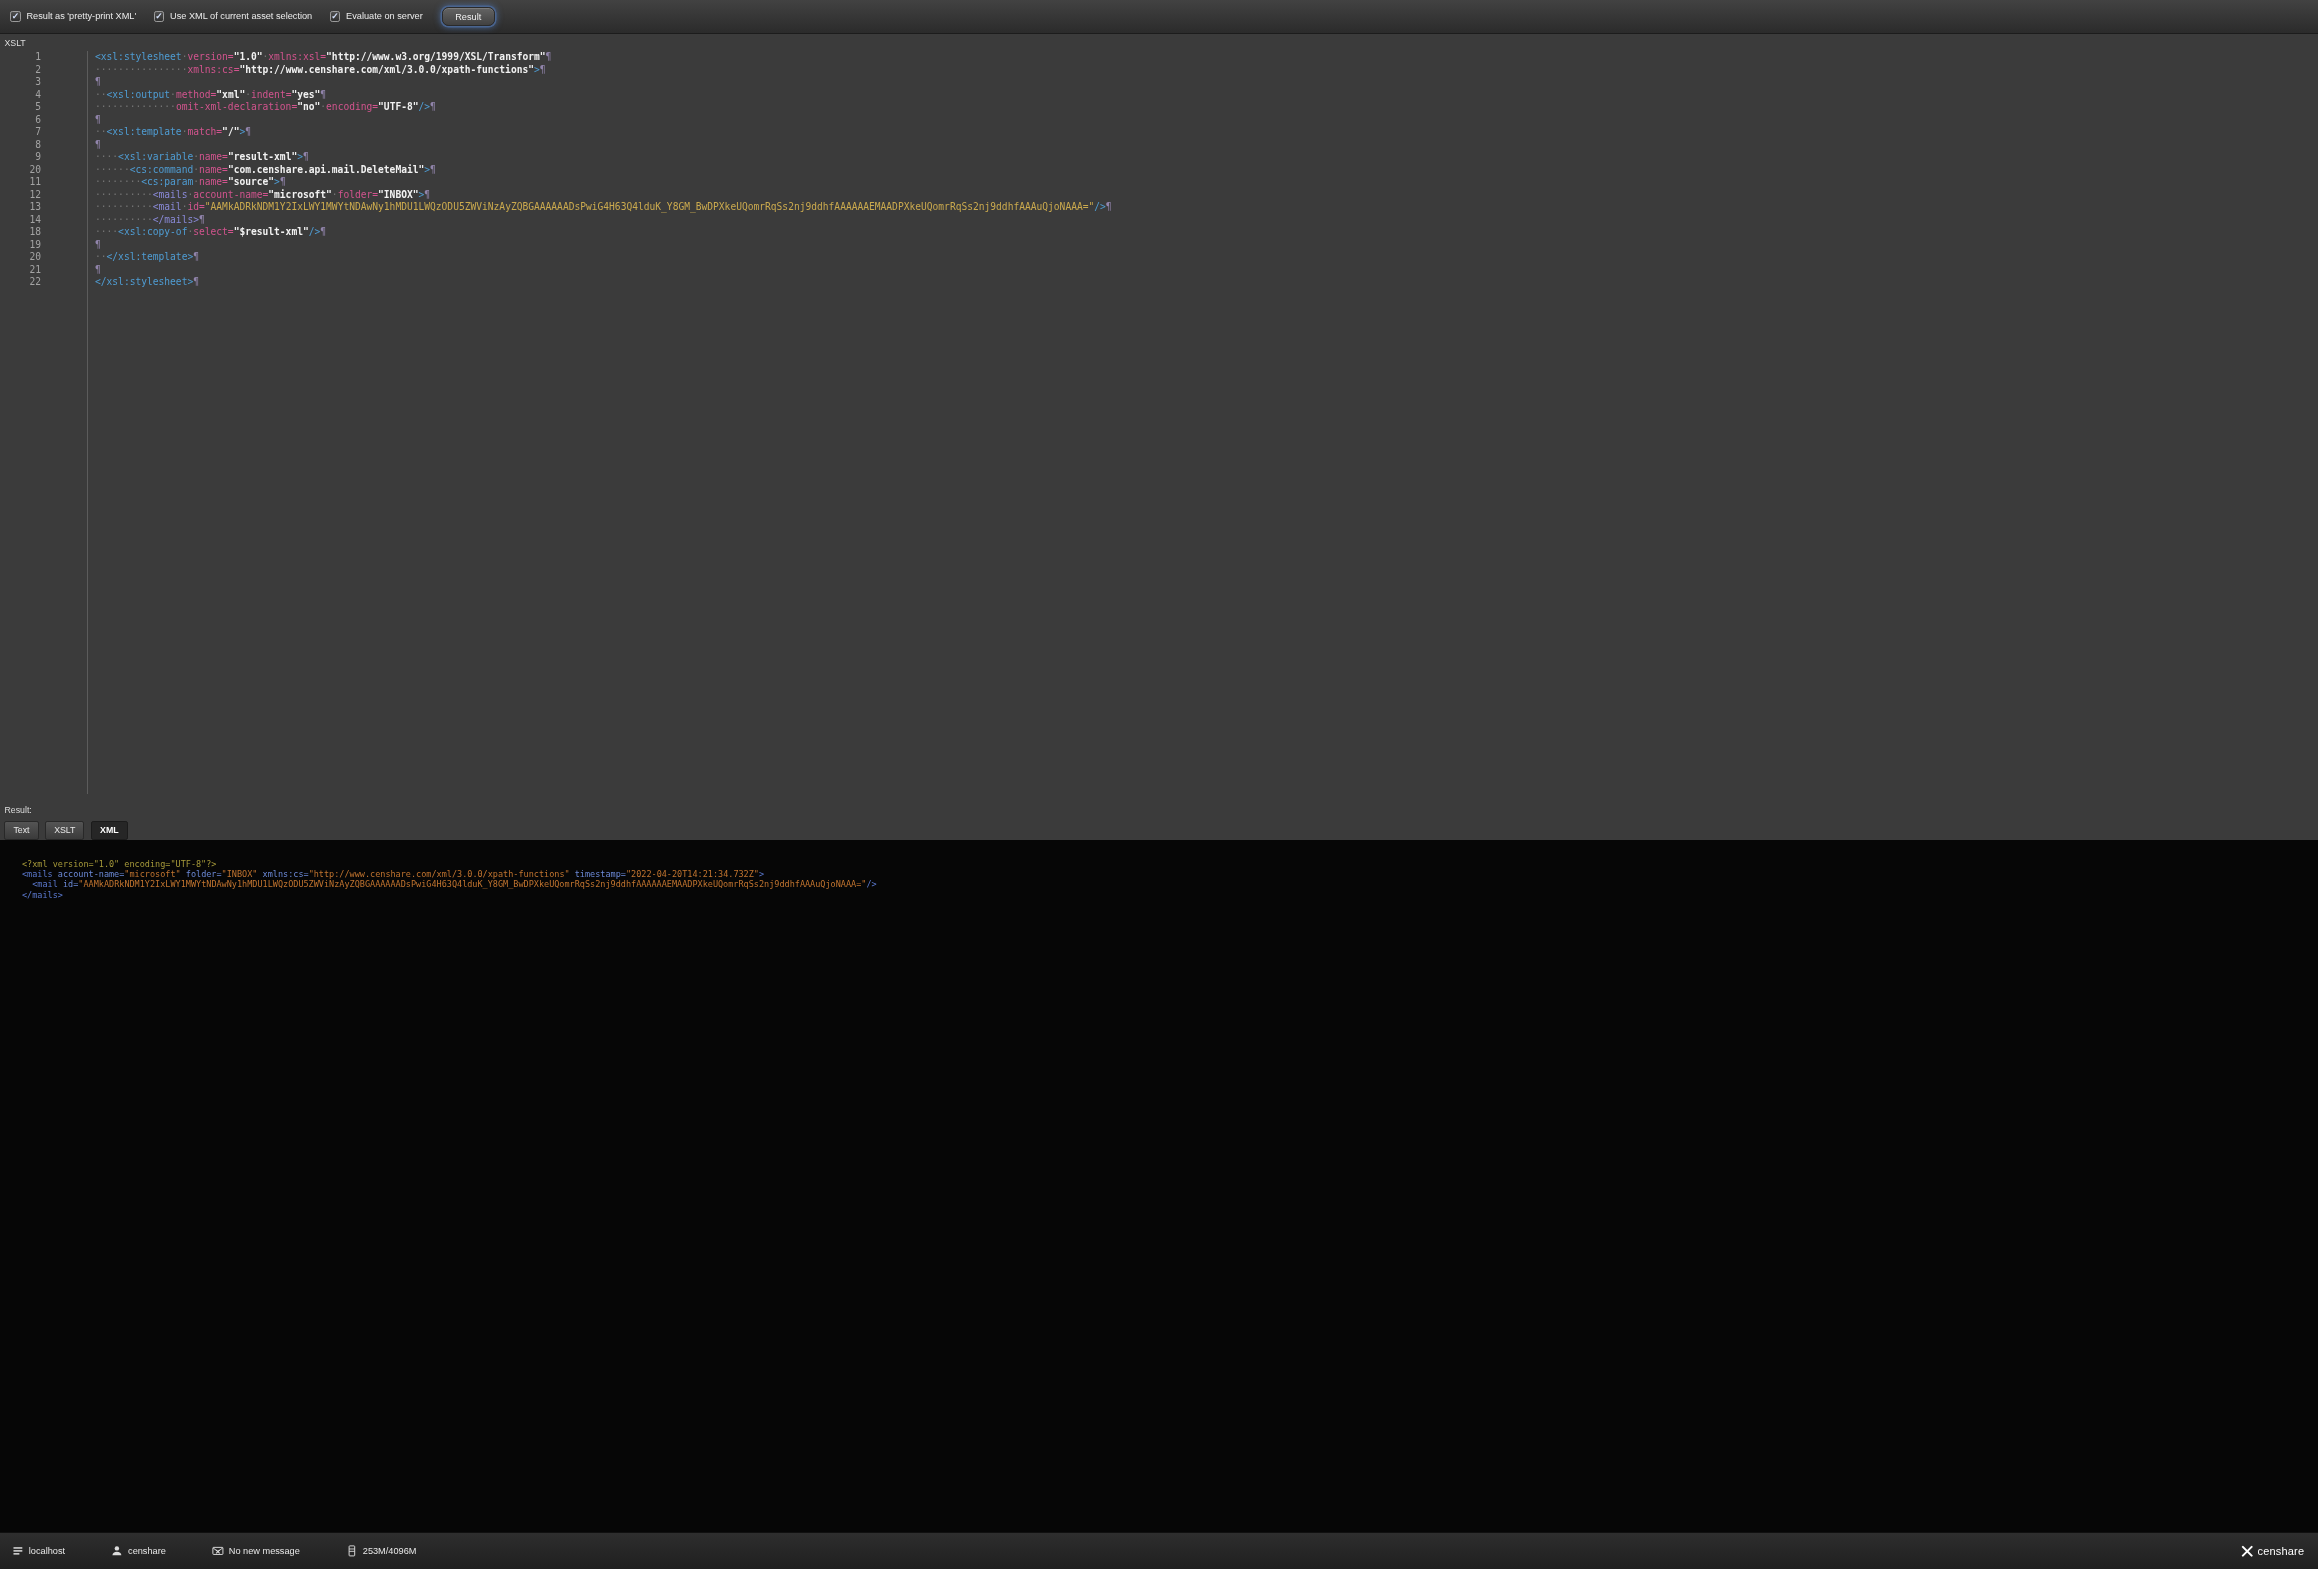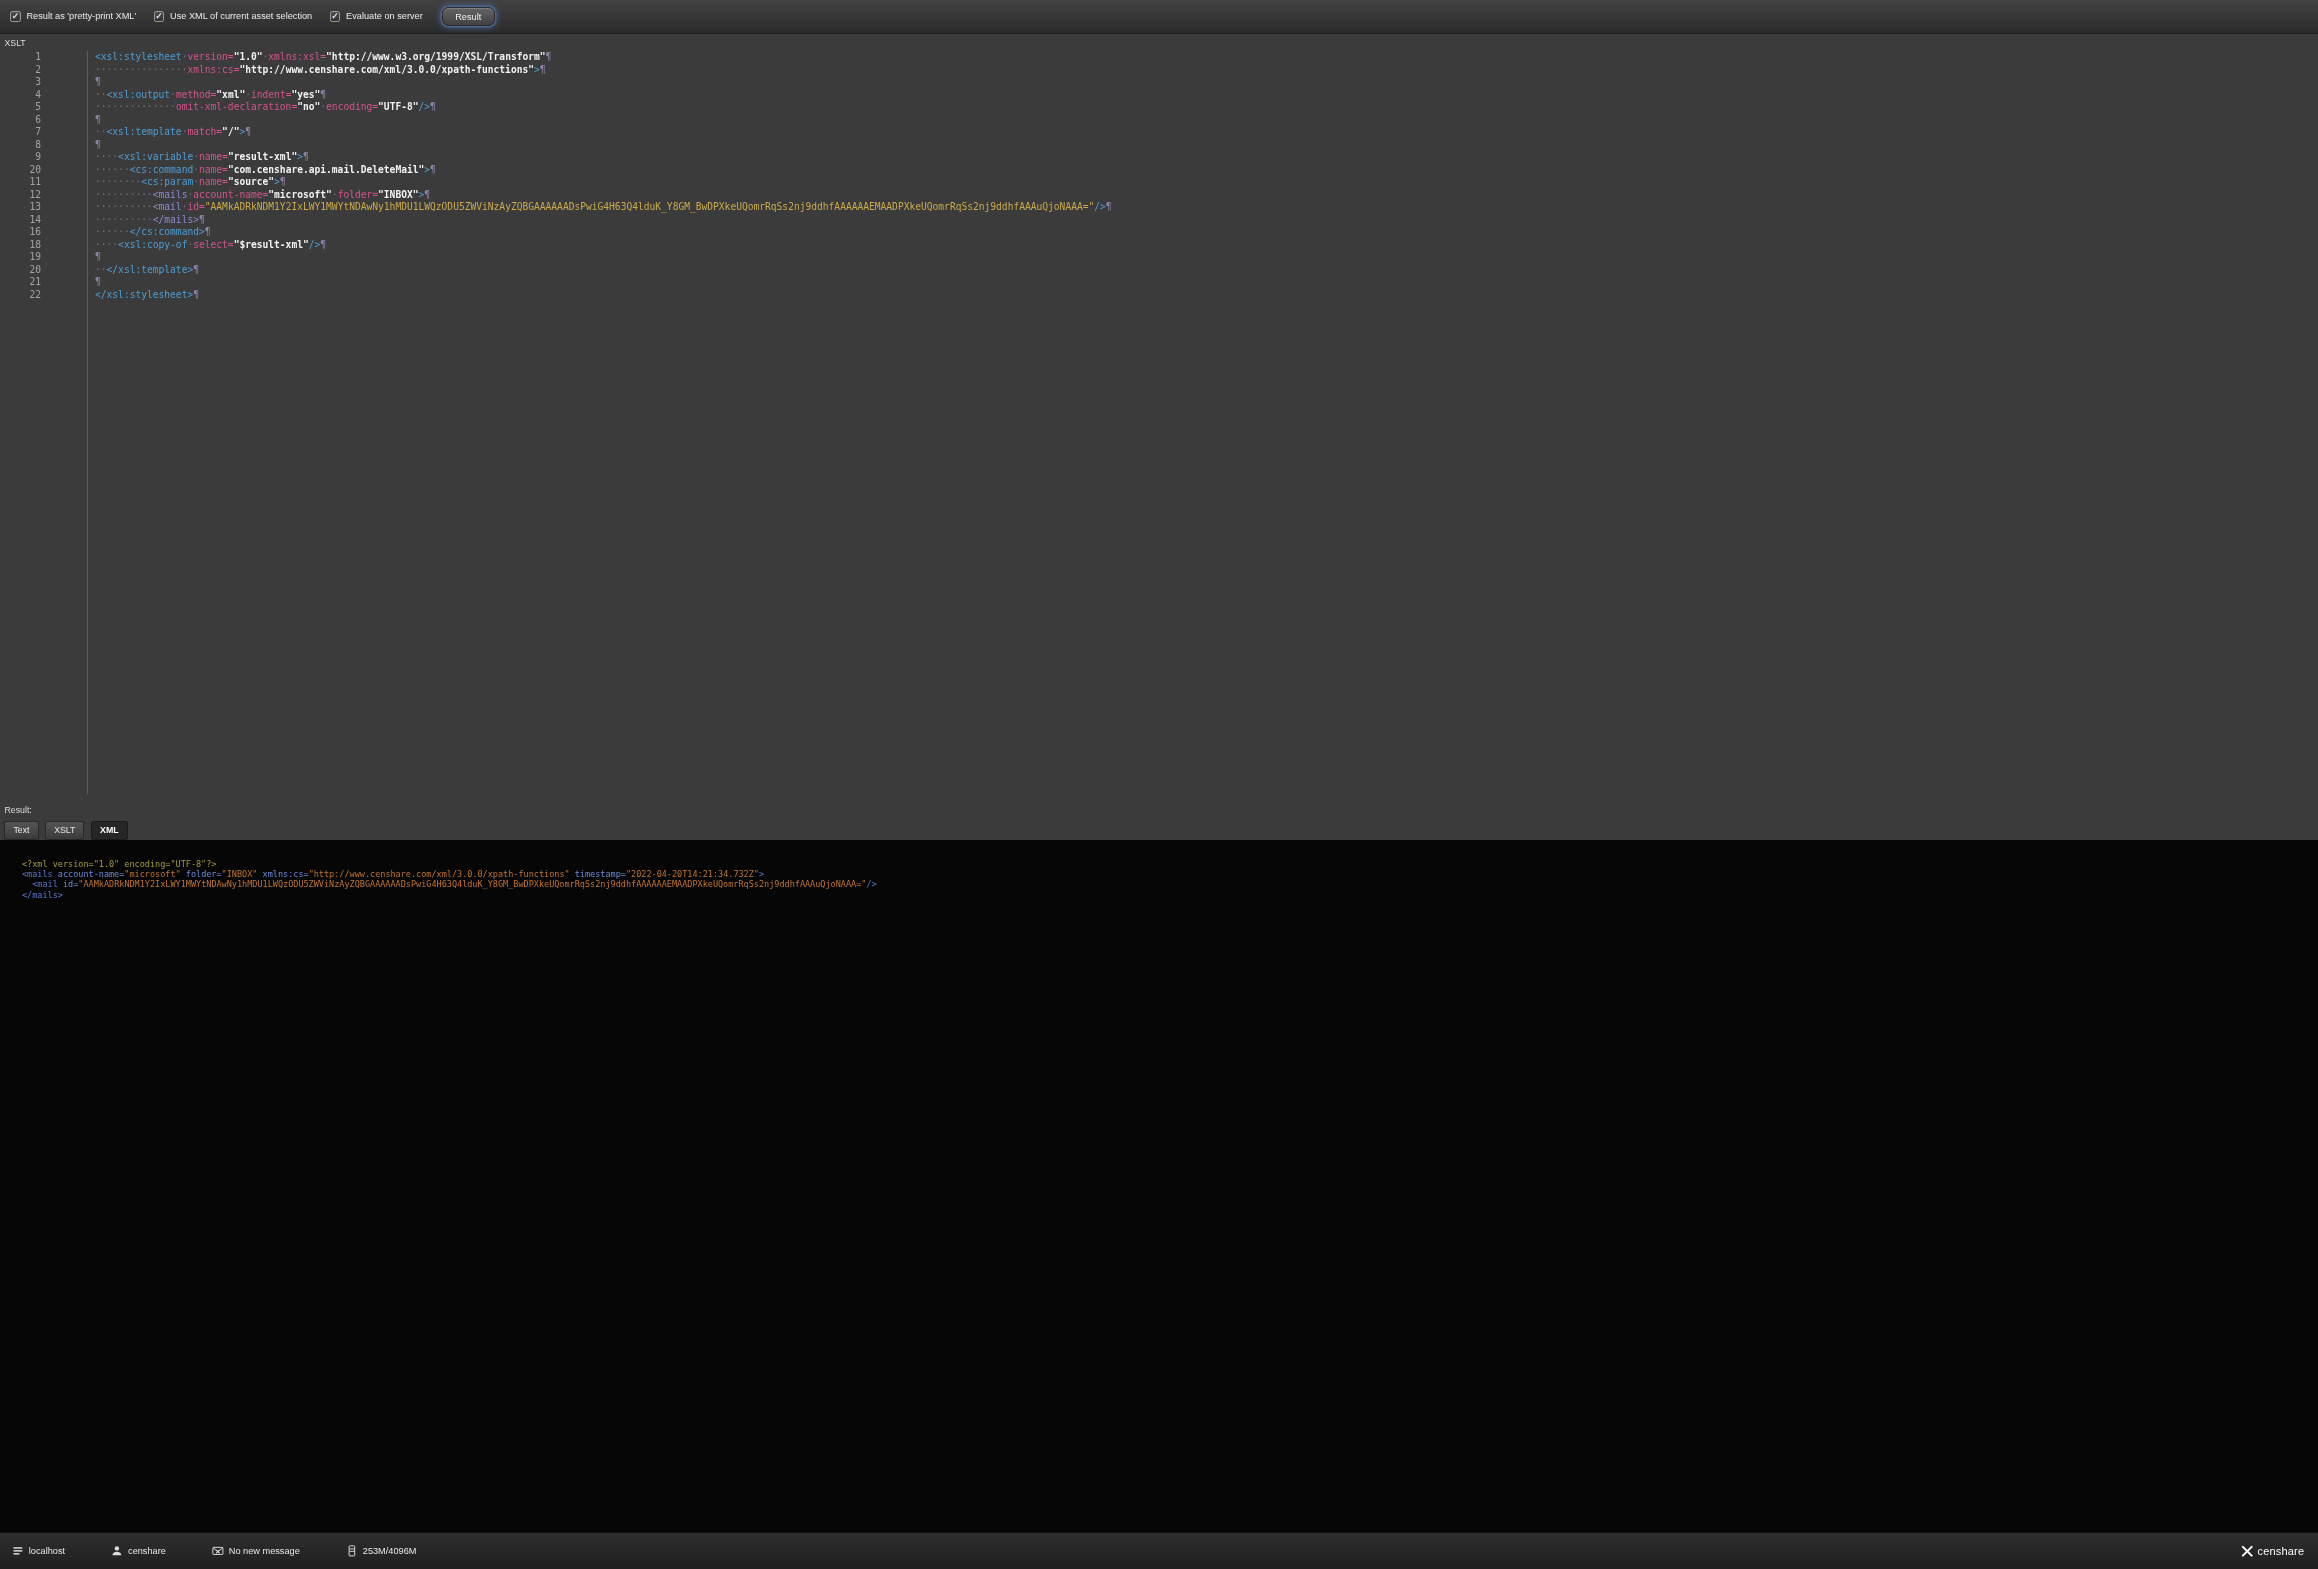--- a/index.html
+++ b/index.html
@@ -145,21 +145,20 @@
         <div class="line"><span class="ln">5</span><span class="lngap"></span><span class="code"><span class="w">··············</span><span class="a">omit-xml-declaration</span><span class="q">=</span><span class="v">"no"</span><span class="w">·</span><span class="a">encoding</span><span class="q">=</span><span class="v">"UTF-8"</span><span class="t">/&gt;</span><span class="e">¶</span></span></div>
         <div class="line"><span class="ln">6</span><span class="lngap"></span><span class="code"><span class="e">¶</span></span></div>
         <div class="line"><span class="ln">7</span><span class="lngap"></span><span class="code"><span class="w">··</span><span class="t">&lt;xsl:template</span><span class="w">·</span><span class="a">match</span><span class="q">=</span><span class="v">"/"</span><span class="t">&gt;</span><span class="e">¶</span></span></div>
         <div class="line"><span class="ln">8</span><span class="lngap"></span><span class="code"><span class="e">¶</span></span></div>
         <div class="line"><span class="ln">9</span><span class="lngap"></span><span class="code"><span class="w">····</span><span class="t">&lt;xsl:variable</span><span class="w">·</span><span class="a">name</span><span class="q">=</span><span class="v">"result-xml"</span><span class="t">&gt;</span><span class="e">¶</span></span></div>
         <div class="line"><span class="ln">20</span><span class="lngap"></span><span class="code"><span class="w">······</span><span class="t">&lt;cs:command</span><span class="w">·</span><span class="a">name</span><span class="q">=</span><span class="v">"com.censhare.api.mail.DeleteMail"</span><span class="t">&gt;</span><span class="e">¶</span></span></div>
         <div class="line"><span class="ln">11</span><span class="lngap"></span><span class="code"><span class="w">········</span><span class="t">&lt;cs:param</span><span class="w">·</span><span class="a">name</span><span class="q">=</span><span class="v">"source"</span><span class="t">&gt;</span><span class="e">¶</span></span></div>
         <div class="line"><span class="ln">12</span><span class="lngap"></span><span class="code"><span class="w">··········</span><span class="tp">&lt;mails</span><span class="w">·</span><span class="a">account-name</span><span class="q">=</span><span class="v">"microsoft"</span><span class="w">·</span><span class="a">folder</span><span class="q">=</span><span class="v">"INBOX"</span><span class="t">&gt;</span><span class="e">¶</span></span></div>
         <div class="line"><span class="ln">13</span><span class="lngap"></span><span class="code"><span class="w">··········</span><span class="tp">&lt;mail</span><span class="w">·</span><span class="a">id</span><span class="q">=</span><span class="vy">"AAMkADRkNDM1Y2IxLWY1MWYtNDAwNy1hMDU1LWQzODU5ZWViNzAyZQBGAAAAAADsPwiG4H63Q4lduK_Y8GM_BwDPXkeUQomrRqSs2nj9ddhfAAAAAAEMAADPXkeUQomrRqSs2nj9ddhfAAAuQjoNAAA="</span><span class="t">/&gt;</span><span class="e">¶</span></span></div>
         <div class="line"><span class="ln">14</span><span class="lngap"></span><span class="code"><span class="w">··········</span><span class="tp">&lt;/mails&gt;</span><span class="e">¶</span></span></div>
-        <div class="line"><span class="ln">16</span><span class="lngap"></span><span class="code"><span class="w">······</span><span class="t">&lt;/cs:command&gt;</span><span class="e">¶</span></span></div>
         <div class="line"><span class="ln">18</span><span class="lngap"></span><span class="code"><span class="w">····</span><span class="t">&lt;xsl:copy-of</span><span class="w">·</span><span class="a">select</span><span class="q">=</span><span class="v">"$result-xml"</span><span class="t">/&gt;</span><span class="e">¶</span></span></div>
         <div class="line"><span class="ln">19</span><span class="lngap"></span><span class="code"><span class="e">¶</span></span></div>
         <div class="line"><span class="ln">20</span><span class="lngap"></span><span class="code"><span class="w">··</span><span class="t">&lt;/xsl:template&gt;</span><span class="e">¶</span></span></div>
         <div class="line"><span class="ln">21</span><span class="lngap"></span><span class="code"><span class="e">¶</span></span></div>
         <div class="line"><span class="ln">22</span><span class="lngap"></span><span class="code"><span class="t">&lt;/xsl:stylesheet&gt;</span><span class="e">¶</span></span></div>
       </div>
   </div>
 
   <div class="section-label result-label">Result:</div>
   <div class="tabbar">

